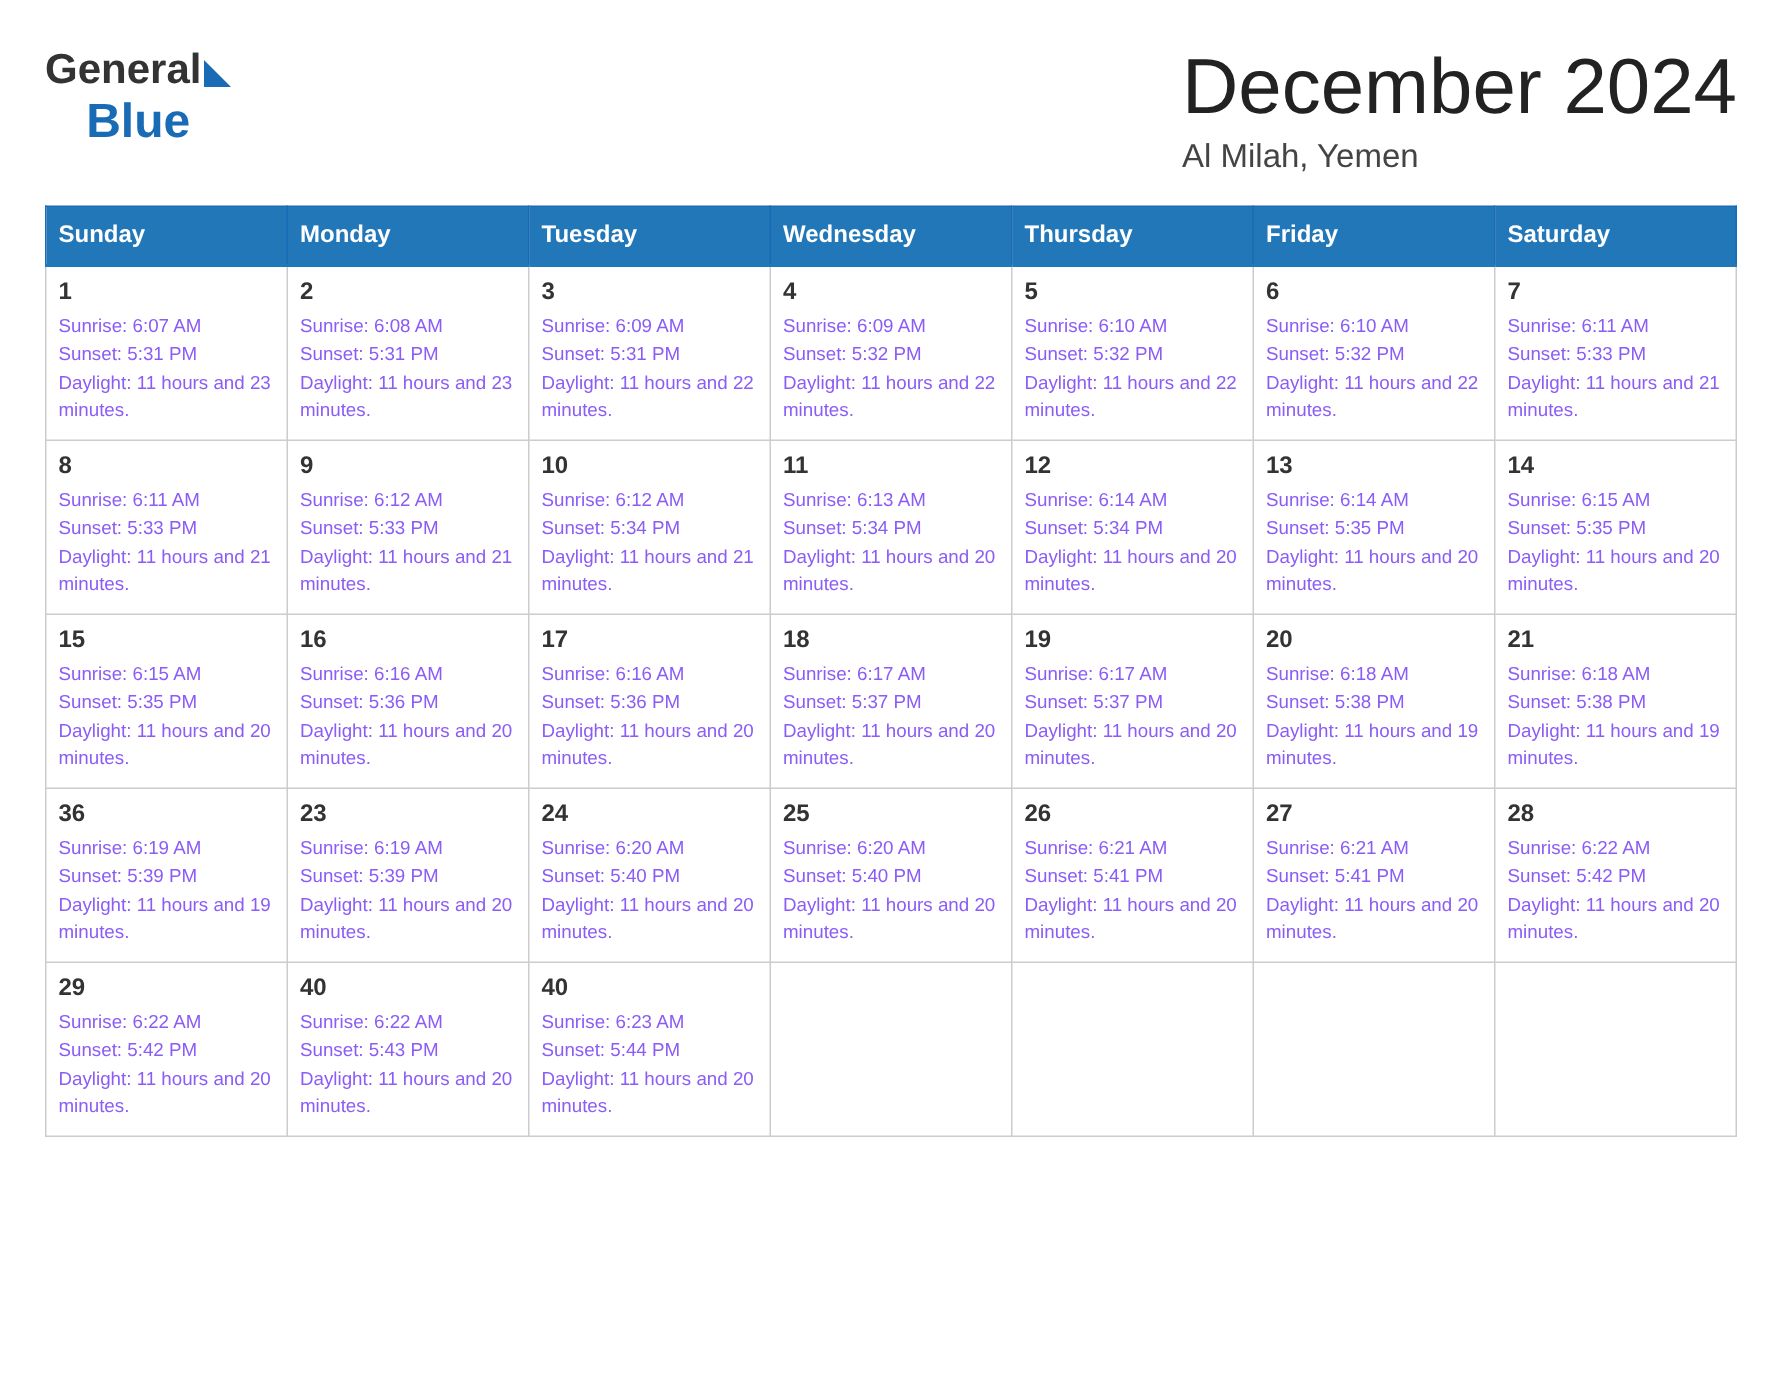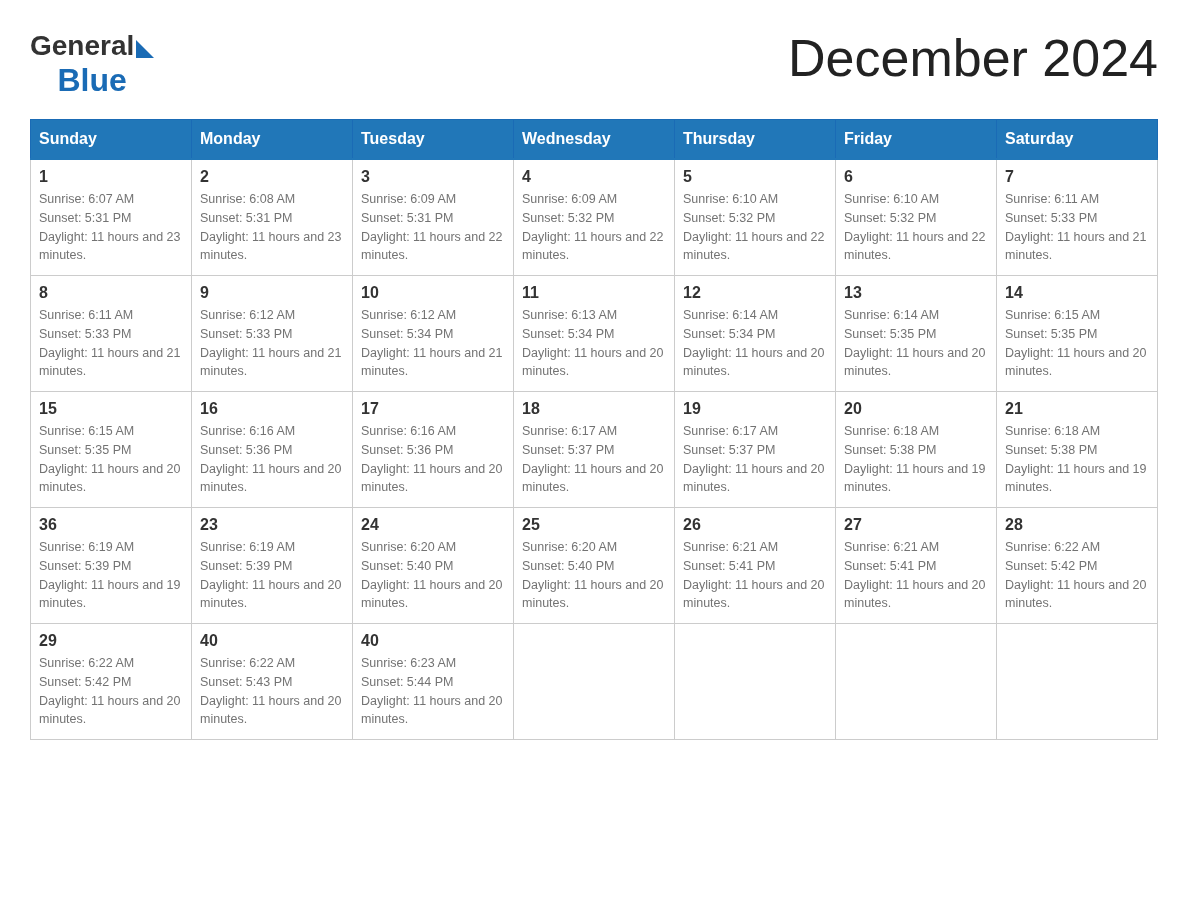--- a/index.html
+++ b/index.html
@@ -90,21 +90,21 @@
     .day-number {
       font-size: 16px;
       font-weight: bold;
       color: #333;
       display: block;
       margin-bottom: 4px;
     }
     .day-info {
       font-size: 12.5px;
       line-height: 1.5;
-      color: #737373;
+      color: #8b5cf6;
     }
     .empty-cell {
       background: #fff;
     }
     .row-border-top td {
       border-top: 2px solid #2177b8;
     }
   </style>
 </head>
 <body>
@@ -114,20 +114,21 @@
     <div class="logo-icon">
       <div class="logo-row">
         <span class="logo-text-general">General</span>
         <div class="logo-triangle"></div>
       </div>
       <span class="logo-text-blue">Blue</span>
     </div>
   </div>
   <div class="title-area">
     <div class="calendar-title">December 2024</div>
+    <div class="calendar-subtitle">Al Milah, Yemen</div>
   </div>
 </div>
 
 <table class="calendar-table">
   <thead>
     <tr>
     <th>Sunday</th>
         <th>Monday</th>
         <th>Tuesday</th>
         <th>Wednesday</th>

